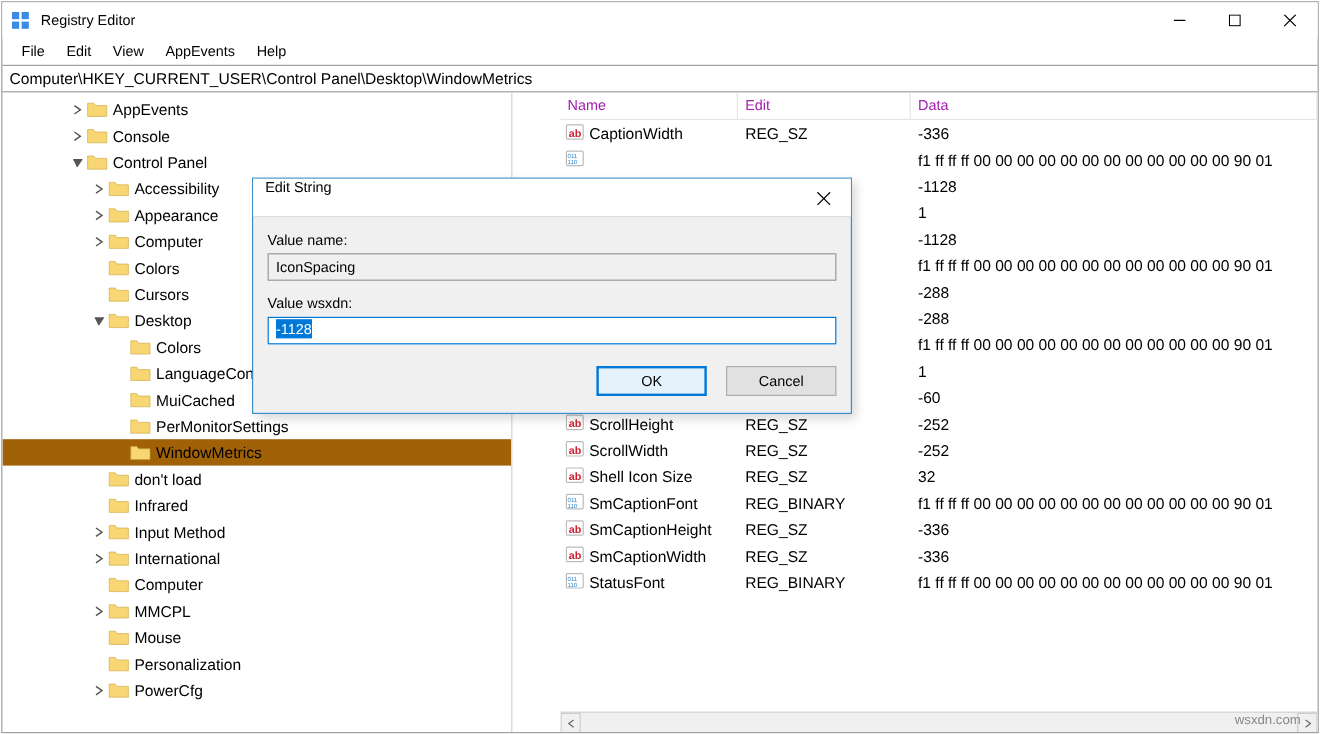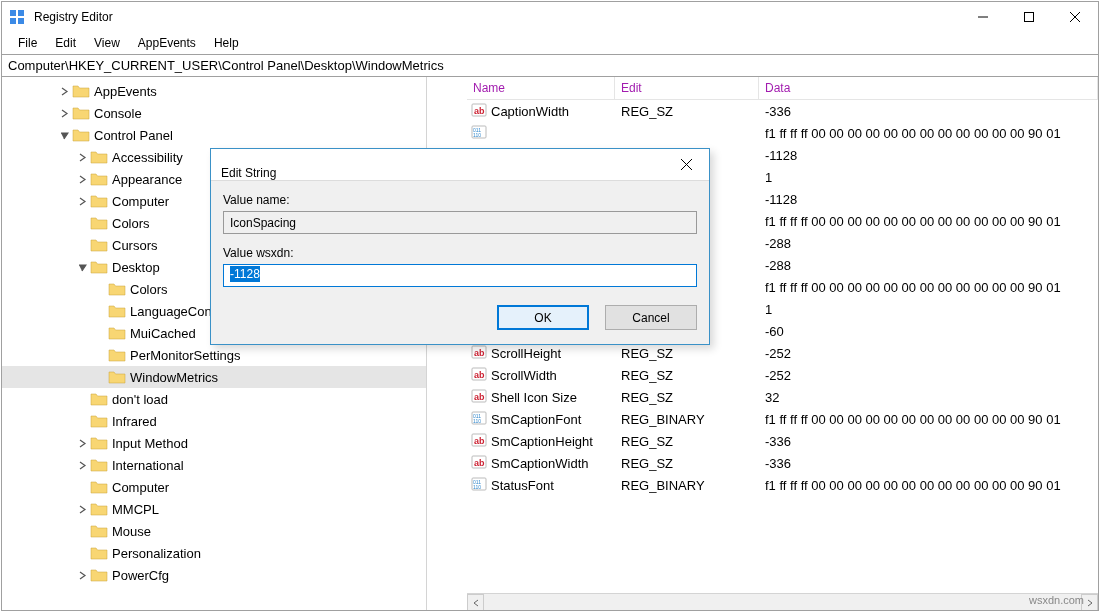--- a/index.html
+++ b/index.html
@@ -68,21 +68,21 @@
   overflow-x: hidden;
   border-right: 1px solid #d4d4d4;
 }
 .tree-inner { padding-top: 3px; }
 .tree-row {
   display: flex; align-items: center;
   height: 22px;
   font-size: 13px;
   white-space: nowrap;
 }
-.tree-row.selected { background: #e5e5e5; }
+.tree-row.selected { background: #a16207; }
 .exp {
   width: 16px; height: 16px;
   display: inline-flex; align-items: center; justify-content: center;
   color: #333;
   flex-shrink: 0;
 }
 .exp svg { fill: none; stroke: #555; stroke-width: 1.2; }
 .exp.open svg { fill: #555; }
 .folder-icon {
   width: 18px; height: 16px;
@@ -135,21 +135,21 @@
 .dialog {
   position: absolute;
   left: 210px; top: 148px;
   width: 500px;
   border: 1px solid #3a91c7;
   background: #f0f0f0;
   box-shadow: 4px 4px 8px rgba(0,0,0,0.15);
 }
 .dialog .dtitlebar {
   height: 32px; background: #fff;
-  display: flex; align-items: flex-end;
+  display: flex; align-items: flex-start;
   padding: 0 2px 0 10px;
   border-bottom: 1px solid #dcdcdc;
   font-size: 12px;
 }
 .dialog .dclose {
   margin-left:auto; width: 42px; height: 32px;
   display:flex;align-items:center;justify-content:center;
 }
 .dialog .dbody { padding: 12px 12px 14px 12px; }
 .dialog .dlabel { font-size: 12px; margin-bottom: 4px; }

